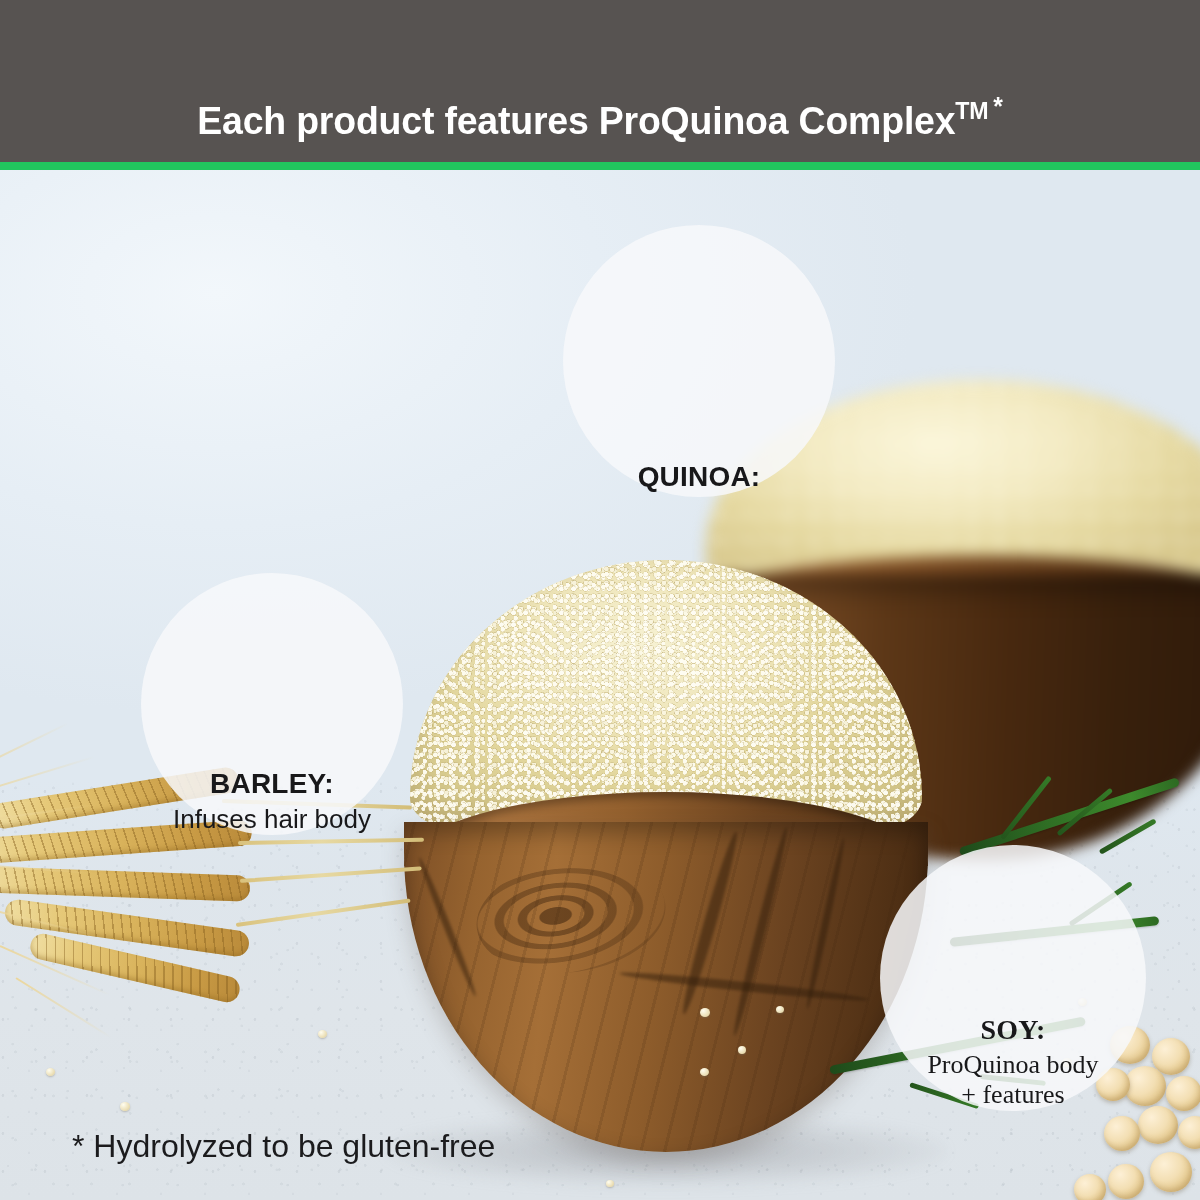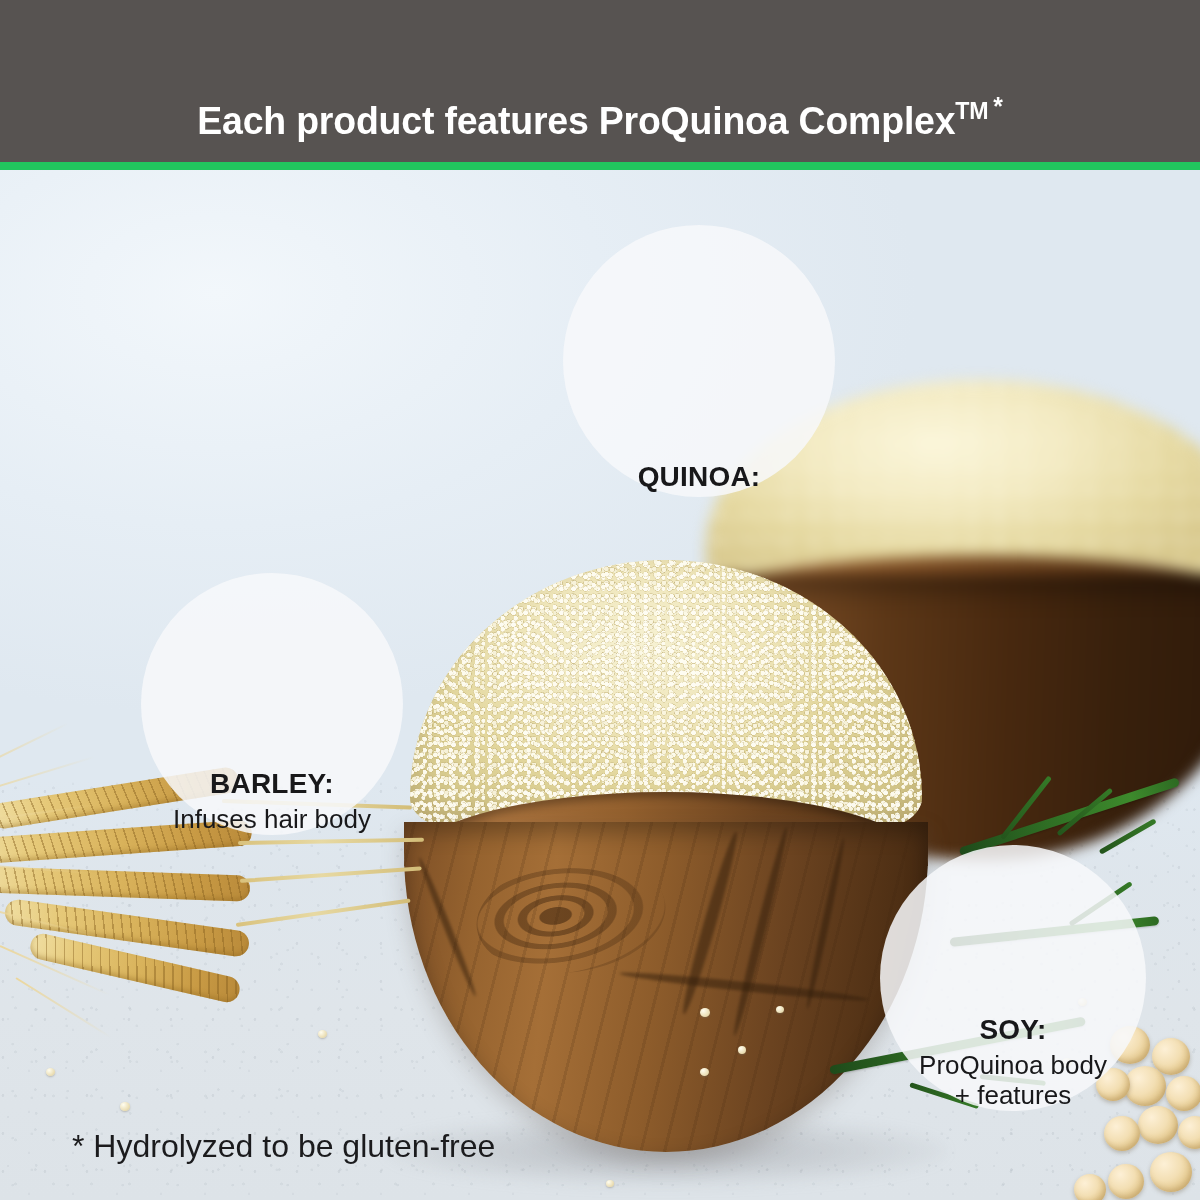--- a/index.html
+++ b/index.html
@@ -222,21 +222,21 @@
     font-family:"Liberation Sans Narrow","Liberation Sans",sans-serif;
     line-height:1.18;
     padding:0 18px;
   }
   .callout .ttl{ font-weight:bold; font-size:28px; letter-spacing:.2px; margin-bottom:4px; }
   .callout .body{ font-size:26px; font-weight:normal; }
   .callout .body span{ display:block; }
 
   #callout-quinoa{ left:563px; top:225px; width:272px; height:272px; }
   #callout-barley{ left:141px; top:573px; width:262px; height:262px; }
-  #callout-soy   { left:880px; top:845px; width:266px; height:266px; }
+  #callout-soy   { left:880px; top:845px; width:266px; height:266px;font-family:Liberation Serif, serif; }
 
   
   .footnote{
     position:absolute; left:72px; top:1128px;
     color:#1b1b1d;
     font-family:"Liberation Sans Narrow","Liberation Sans",sans-serif;
     font-size:32px; white-space:nowrap;
   }
 </style>
 </head>

